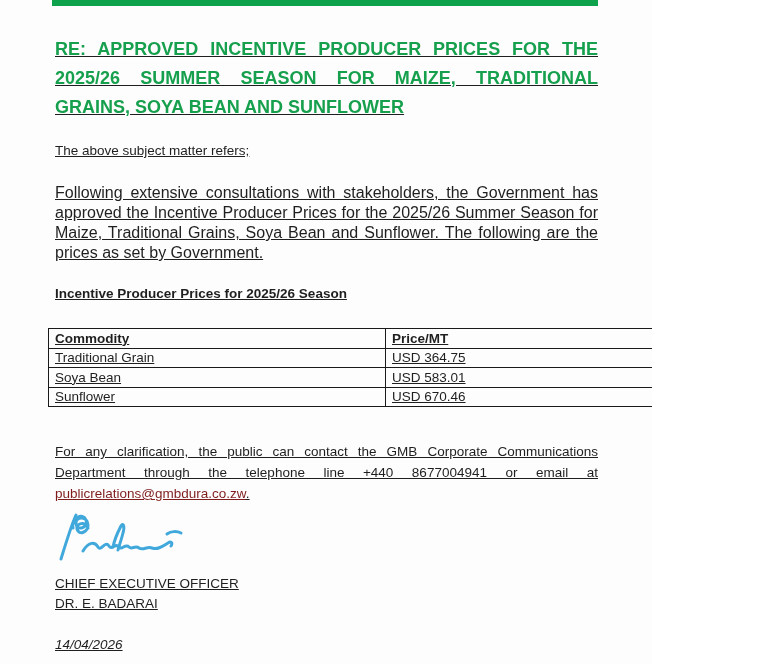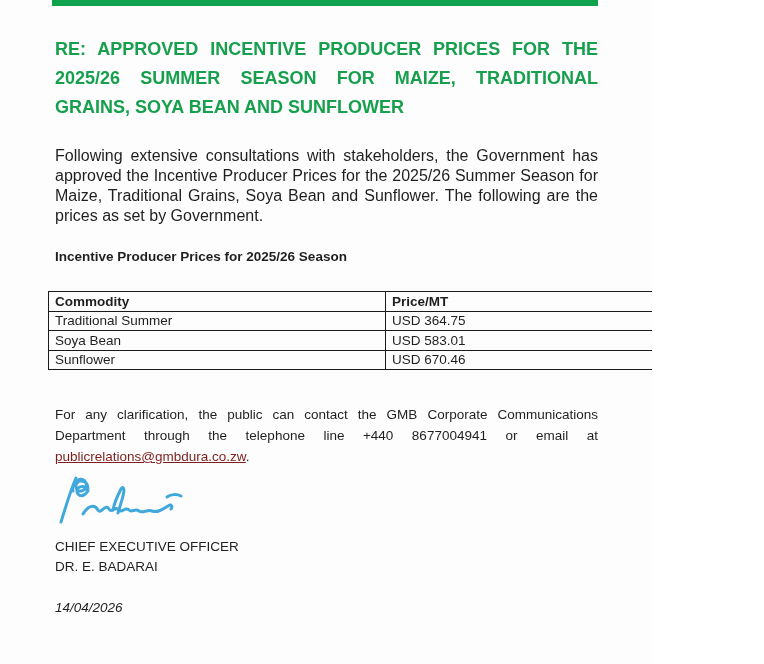--- a/index.html
+++ b/index.html
@@ -5,20 +5,21 @@
   * { margin: 0; padding: 0; box-sizing: border-box; }
   html, body { background: #ffffff; }
   .doc {
     position: relative;
     width: 652px;
     height: 664px;
     background: #fdfdfd;
     font-family: "Liberation Sans", "DejaVu Sans", sans-serif;
     color: #1f1f1f;
     overflow: hidden;
+    text-decoration: underline;
   }
   .top-rule {
     height: 6px;
     margin: 0 54px 0 52px;
     background: #0fa24c;
   }
   .subject-heading {
     margin: 29px 54px 0 55px;
     font-size: 18px;
     line-height: 29px;
@@ -90,37 +91,38 @@
 </style>
 </head>
 <body>
 
 <div class="doc">
 
   <div class="top-rule"></div>
 
   <h1 class="subject-heading">RE: APPROVED INCENTIVE PRODUCER PRICES FOR THE 2025/26 SUMMER SEASON FOR MAIZE, TRADITIONAL GRAINS, SOYA BEAN AND SUNFLOWER</h1>
 
+  <p class="salutation">The above subject matter refers;</p>
 
   <p class="intro">Following extensive consultations with stakeholders, the Government has approved the Incentive Producer Prices for the 2025/26 Summer Season for Maize, Traditional Grains, Soya Bean and Sunflower. The following are the prices as set by Government.</p>
 
   <p class="table-title">Incentive Producer Prices for 2025/26 Season</p>
 
   <table class="price-table">
     <colgroup>
         <col class="c1">
         <col class="c2">
       </colgroup>
     <tbody>
         <tr>
       <th>Commodity</th>
       <th>Price/MT</th>
     </tr>
     <tr>
-      <td>Traditional Summer</td>
+      <td>Traditional Grain</td>
       <td>USD 364.75</td>
     </tr>
     <tr>
       <td>Soya Bean</td>
       <td>USD 583.01</td>
     </tr>
     <tr>
       <td>Sunflower</td>
       <td>USD 670.46</td>
     </tr>

